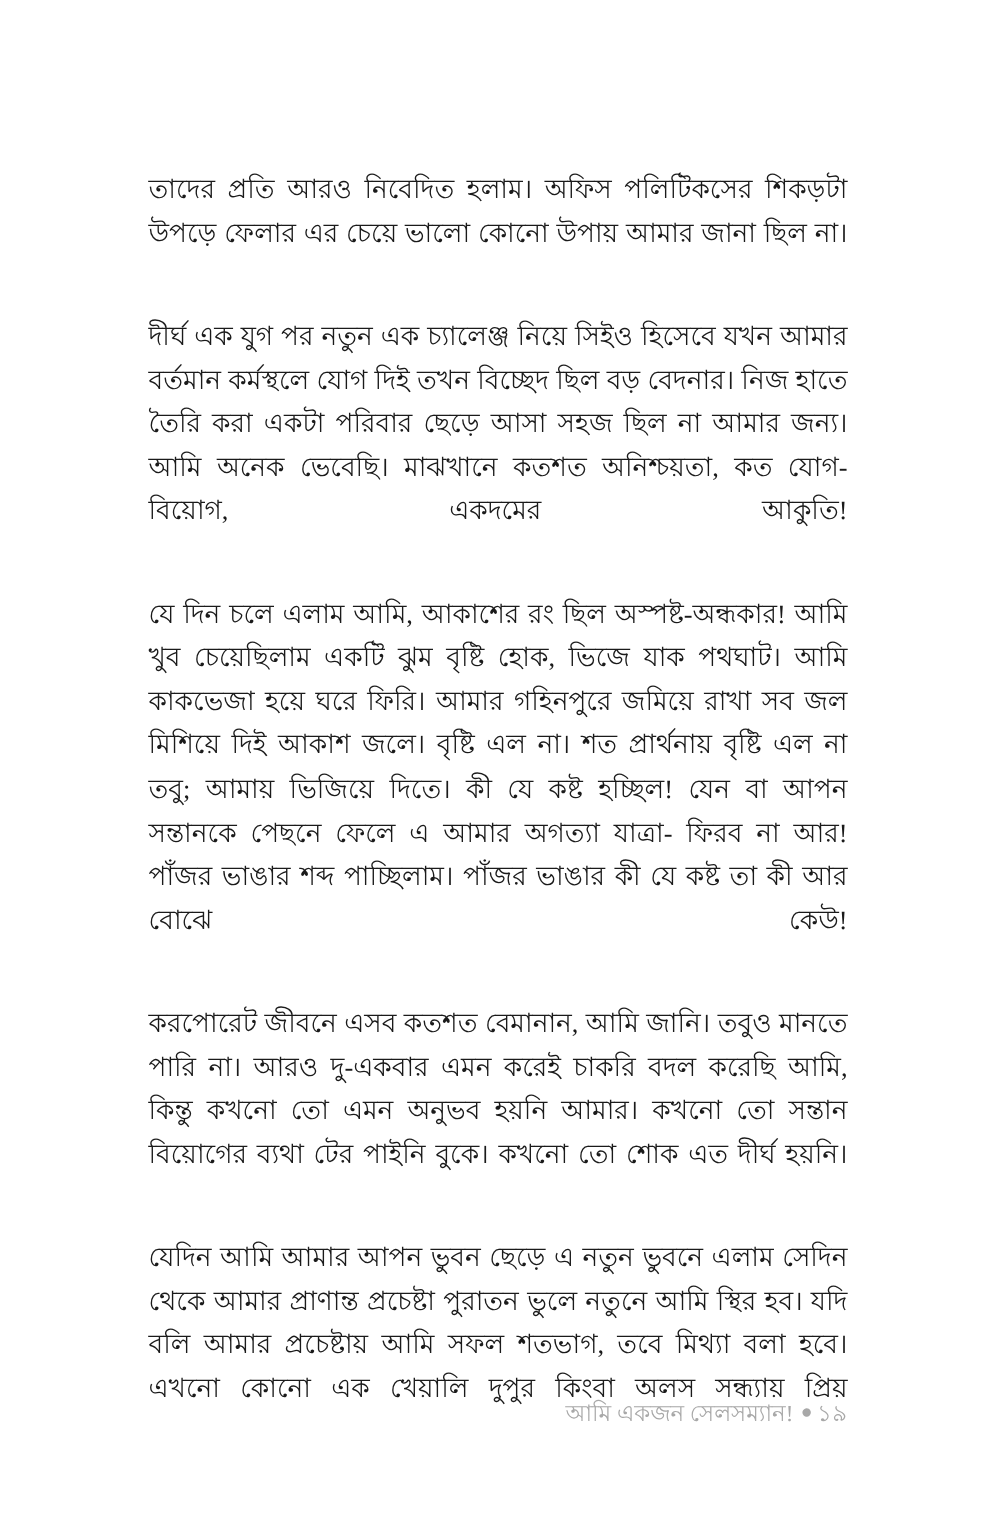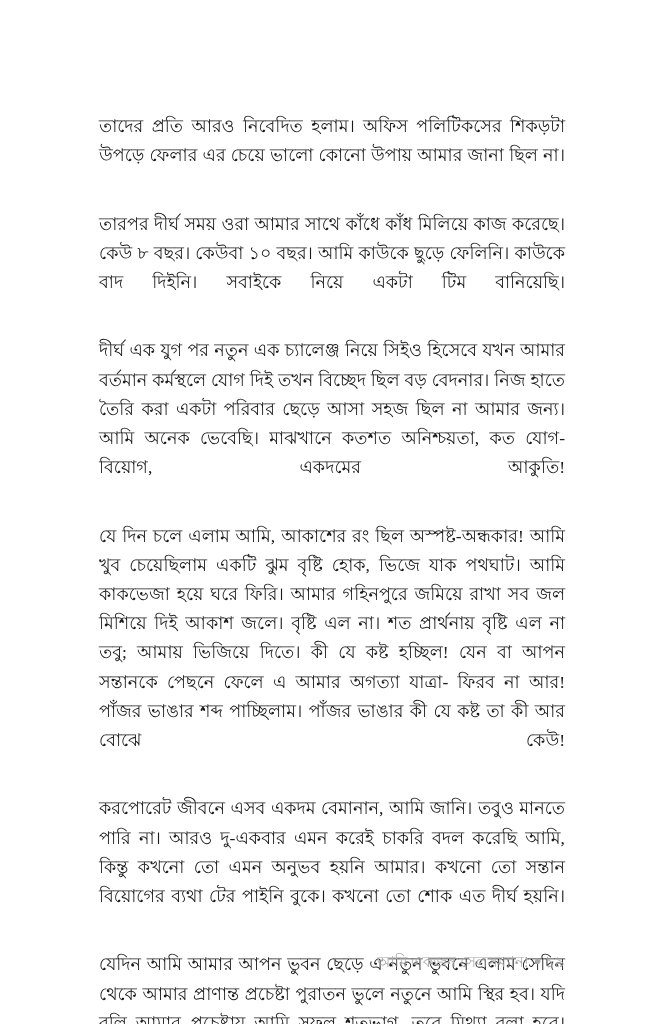--- a/index.html
+++ b/index.html
@@ -60,45 +60,43 @@
   #footer {
     position: absolute;
     left: 99px;
     top: 930px;
     width: 466px;
     text-align: right;
     color: #a8a8a8;
     font-size: 15.2px;
     line-height: 22px;
     white-space: nowrap;
-    margin-top: 20px;
   }
 
   #footer .sep {
     display: inline-block;
     margin: 0 3px 0 5px;
     vertical-align: 2px;
     font-size: 13px;
   }
 
   #footer .pagenum {
     letter-spacing: 0.02em;
   }
 </style>
 </head>
 <body>
 
 <div id="page">
 
   <div id="text-block">
     <p class="para">তাদের প্রতি আরও নিবেদিত হলাম। অফিস পলিটিকসের শিকড়টা উপড়ে ফেলার এর চেয়ে ভালো কোনো উপায় আমার জানা ছিল না।</p>
-    <p class="para">তারপর দীর্ঘ সময় ওরা আমার সাথে কাঁধে কাঁধ মিলিয়ে কাজ করেছে। কেউ ৮ বছর। কেউবা ১০ বছর। আমি কাউকে ছুড়ে ফেলিনি। কাউকে বাদ দিইনি। সবাইকে নিয়ে একটা টিম বানিয়েছি।</p>
     <p class="para">দীর্ঘ এক যুগ পর নতুন এক চ্যালেঞ্জ নিয়ে সিইও হিসেবে যখন আমার বর্তমান কর্মস্থলে যোগ দিই তখন বিচ্ছেদ ছিল বড় বেদনার। নিজ হাতে তৈরি করা একটা পরিবার ছেড়ে আসা সহজ ছিল না আমার জন্য। আমি অনেক ভেবেছি। মাঝখানে কতশত অনিশ্চয়তা, কত যোগ-বিয়োগ, একদমের আকুতি!</p>
     <p class="para">যে দিন চলে এলাম আমি, আকাশের রং ছিল অস্পষ্ট-অন্ধকার! আমি খুব চেয়েছিলাম একটি ঝুম বৃষ্টি হোক, ভিজে যাক পথঘাট। আমি কাকভেজা হয়ে ঘরে ফিরি। আমার গহিনপুরে জমিয়ে রাখা সব জল মিশিয়ে দিই আকাশ জলে। বৃষ্টি এল না। শত প্রার্থনায় বৃষ্টি এল না তবু; আমায় ভিজিয়ে দিতে। কী যে কষ্ট হচ্ছিল! যেন বা আপন সন্তানকে পেছনে ফেলে এ আমার অগত্যা যাত্রা- ফিরব না আর! পাঁজর ভাঙার শব্দ পাচ্ছিলাম। পাঁজর ভাঙার কী যে কষ্ট তা কী আর বোঝে কেউ!</p>
-    <p class="para">করপোরেট জীবনে এসব একদম বেমানান, আমি জানি। তবুও মানতে পারি না। আরও দু-একবার এমন করেই চাকরি বদল করেছি আমি, কিন্তু কখনো তো এমন অনুভব হয়নি আমার। কখনো তো সন্তান বিয়োগের ব্যথা টের পাইনি বুকে। কখনো তো শোক এত দীর্ঘ হয়নি।</p>
+    <p class="para">করপোরেট জীবনে এসব কতশত বেমানান, আমি জানি। তবুও মানতে পারি না। আরও দু-একবার এমন করেই চাকরি বদল করেছি আমি, কিন্তু কখনো তো এমন অনুভব হয়নি আমার। কখনো তো সন্তান বিয়োগের ব্যথা টের পাইনি বুকে। কখনো তো শোক এত দীর্ঘ হয়নি।</p>
     <p class="para">যেদিন আমি আমার আপন ভুবন ছেড়ে এ নতুন ভুবনে এলাম সেদিন থেকে আমার প্রাণান্ত প্রচেষ্টা পুরাতন ভুলে নতুনে আমি স্থির হব। যদি বলি আমার প্রচেষ্টায় আমি সফল শতভাগ, তবে মিথ্যা বলা হবে। এখনো কোনো এক খেয়ালি দুপুর কিংবা অলস সন্ধ্যায় প্রিয়</p>
   </div>
 
   <div id="footer">
     <span>আমি একজন সেলসম্যান!</span><span class="sep">●</span><span class="pagenum">১৯</span>
   </div>
 
 </div>
 
 </body></html>

